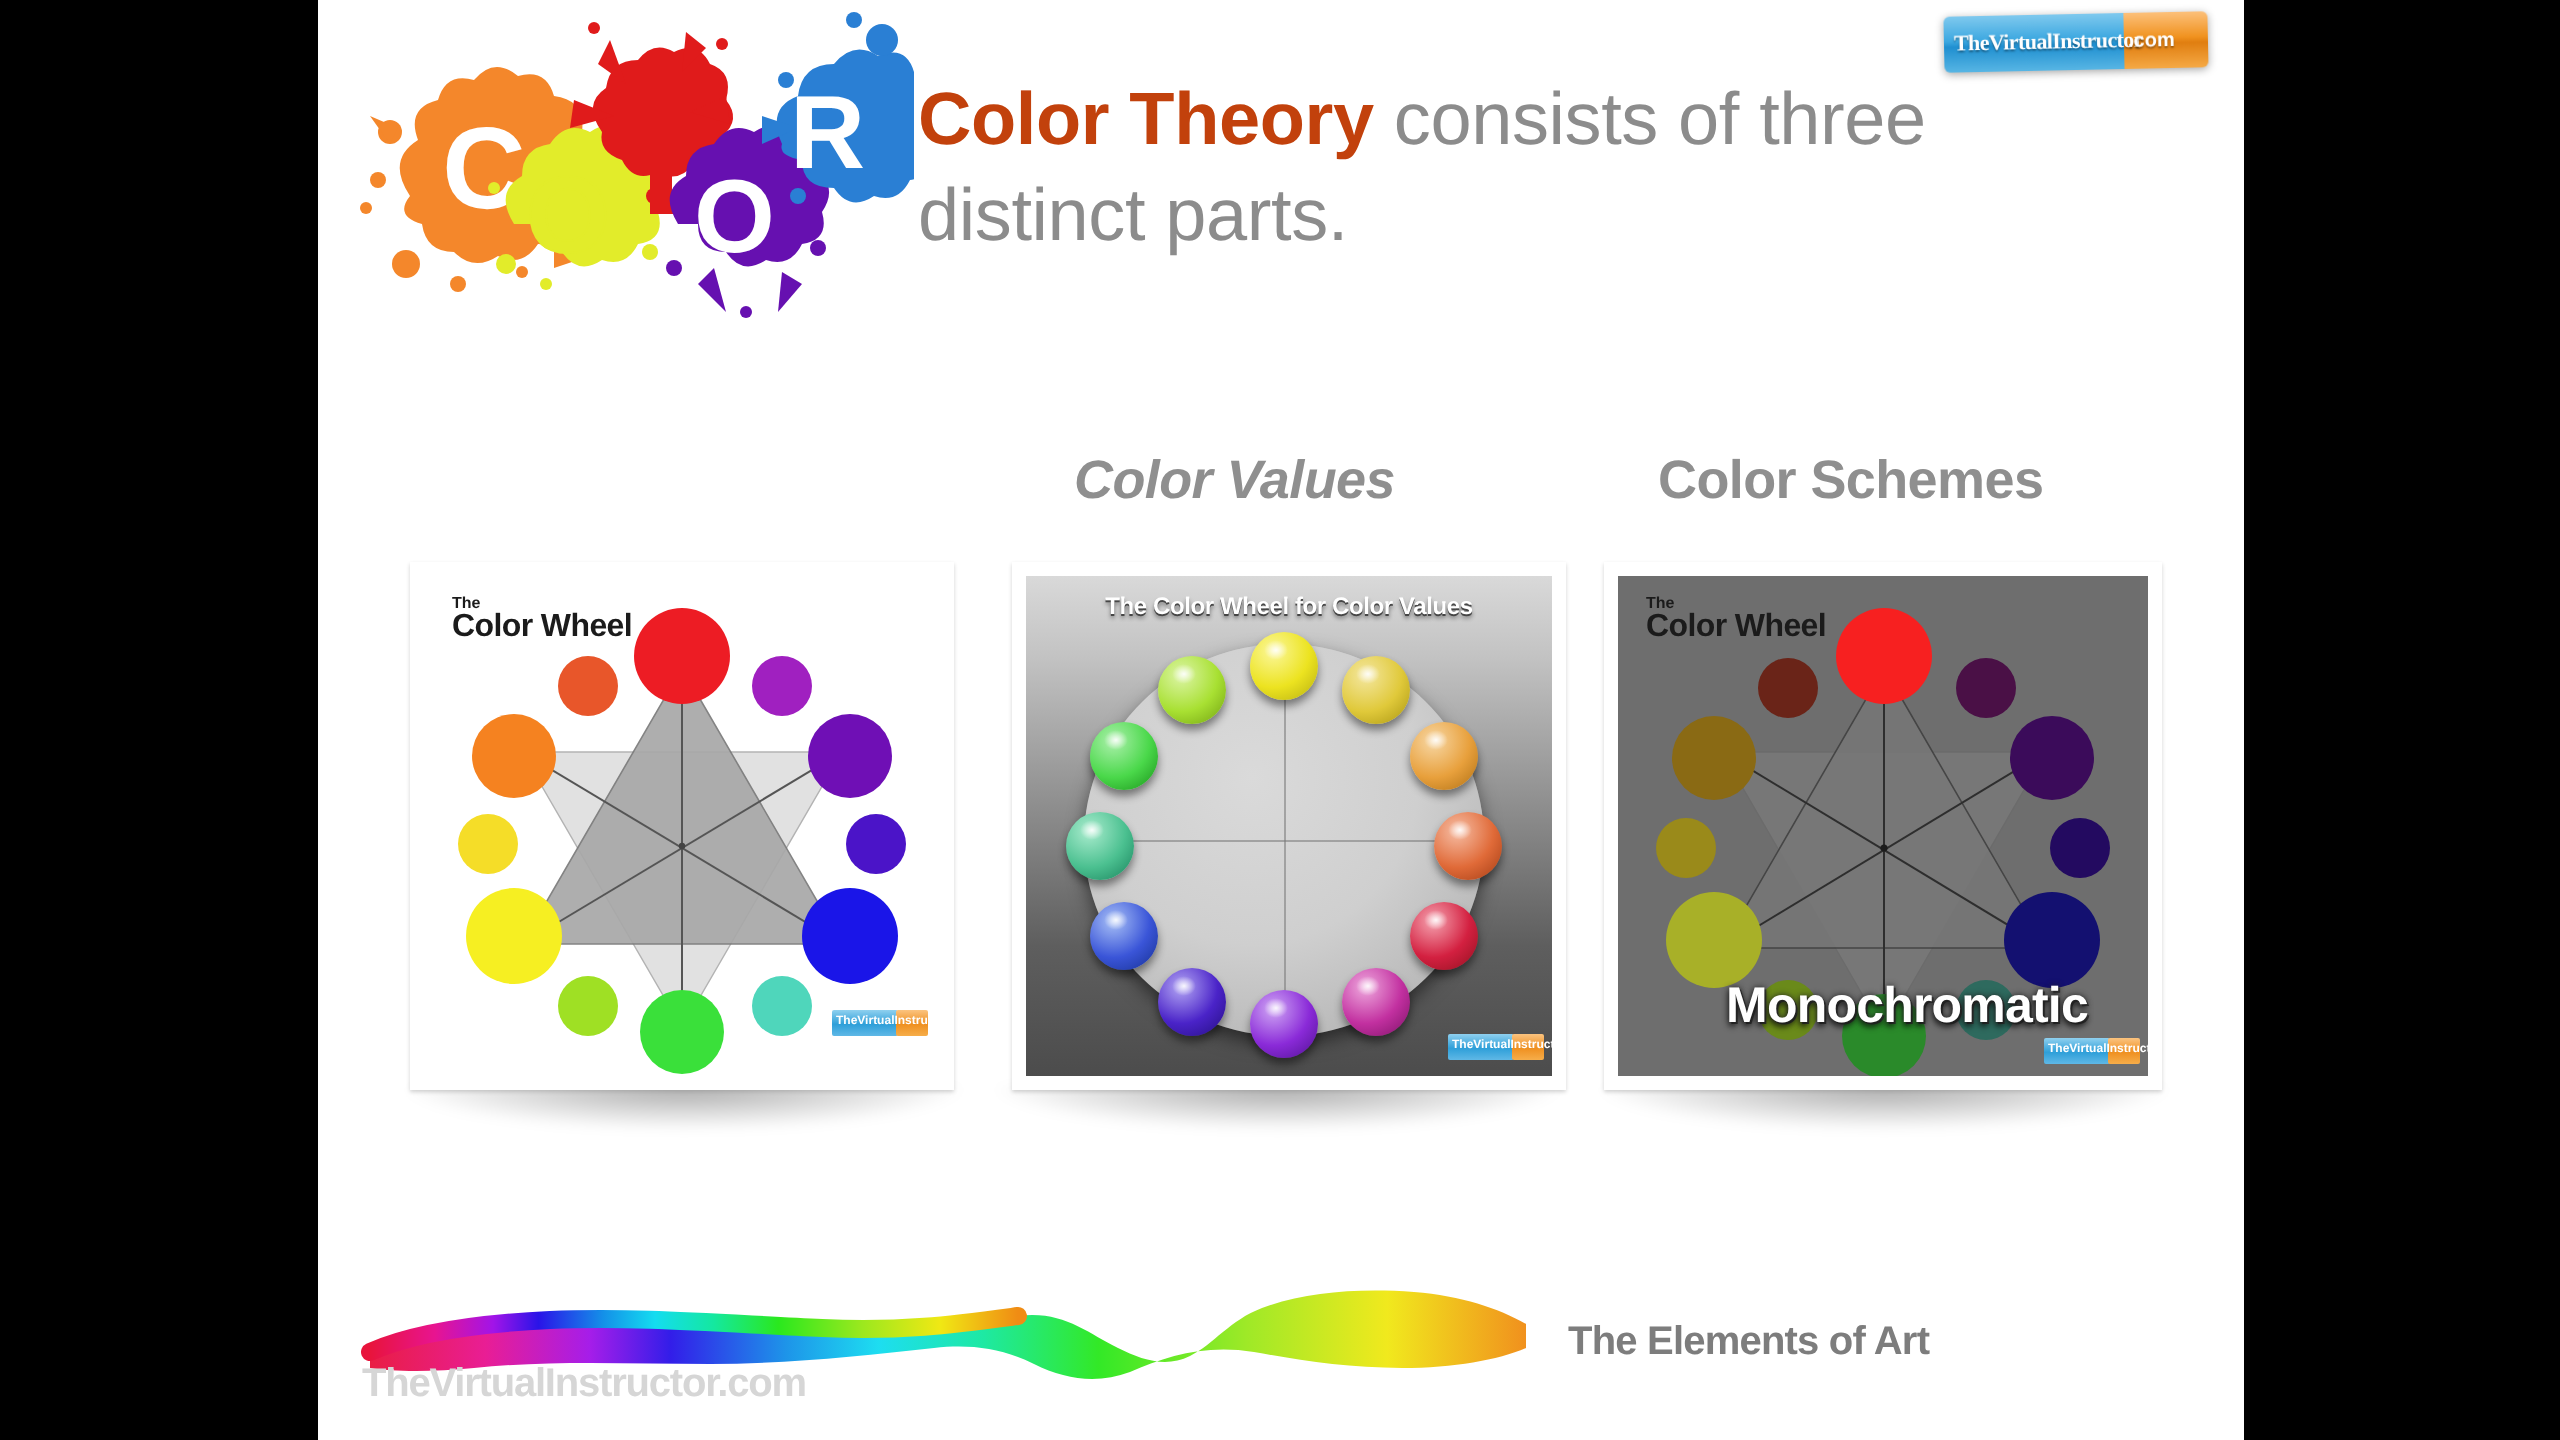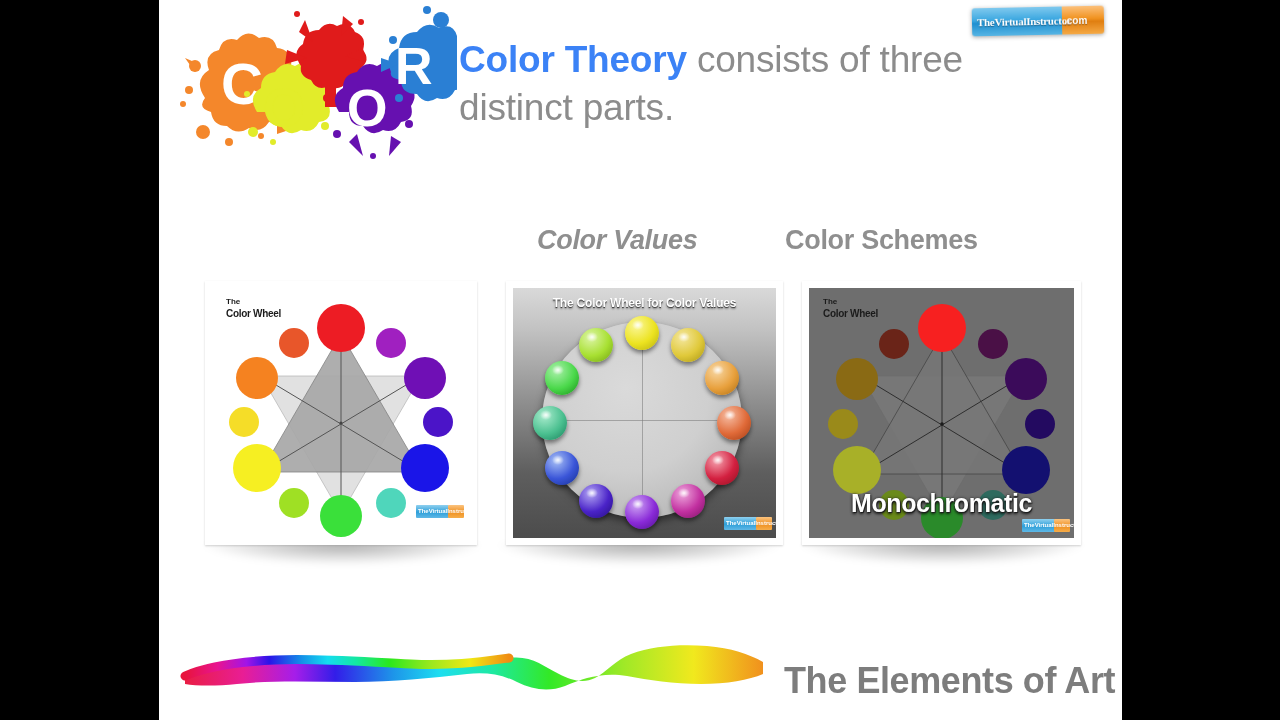--- a/index.html
+++ b/index.html
@@ -48,31 +48,31 @@
 
   
   #splat-logo{ position:absolute; left:18px; top:6px; width:280px; height:160px; }
 
   
   #headline{
     position:absolute; left:300px; top:36px; width:600px;
     font-size:37px; line-height:48px; color:#8c8c8c; font-weight:normal;
     letter-spacing:-.2px;
   }
-  #headline .hl-accent{ color:#3b82f6; font-weight:bold; }
+  #headline .hl-accent{ color:#c2410c; font-weight:bold; }
 
   
   .sec-head{
     position:absolute; top:225px;
     font-size:27px; font-weight:bold; color:#8f8f8f;
     white-space:nowrap; letter-spacing:-.3px;
   }
   #sec-head-0{ left:47px; }
   #sec-head-1{ left:378px;font-style:italic; }
-  #sec-head-2{ left:626px; }
+  #sec-head-2{ left:670px; }
 
   
   .card{
     position:absolute; top:281px; width:272px; height:264px;
     background:#ffffff; padding:7px;
     box-shadow:0 1px 2px rgba(0,0,0,.18);
   }
   #card-0{ left:46px; }
   #card-1{ left:347px; width:277px; }
   #card-2{ left:643px; width:279px; }
@@ -85,21 +85,21 @@
   #card-shadow-1{ left:339px; width:282px; }
   #card-shadow-2{ left:641px; width:284px; }
 
   .card-inner{ position:relative; width:100%; height:100%; overflow:hidden; }
 
   
   .wheel-title{
     position:absolute; left:14px; top:10px; z-index:6;
     font-size:8px; line-height:8px; color:#1b1b1b; font-weight:bold;
   }
-  .wheel-title b{ display:block; font-size:10px; line-height:16px; letter-spacing:-.3px; }
+  .wheel-title b{ display:block; font-size:16px; line-height:16px; letter-spacing:-.3px; }
   .wheel-stage{ position:absolute; left:0; top:0; width:100%; height:100%; }
 
   
   .cv-bg{
     position:absolute; inset:0;
     background:linear-gradient(180deg,#d9d9d9 0%,#c3c3c3 16%,#8e8e8e 46%,#5e5e5e 74%,#4c4c4c 100%);
   }
   .cv-title{
     position:absolute; left:0; top:8px; width:100%; text-align:center; z-index:6;
     font-size:12px; font-weight:bold; color:#ffffff;
@@ -120,21 +120,21 @@
   }
   .ball::after{
     content:""; position:absolute; left:21%; top:13%; width:36%; height:28%;
     border-radius:50%;
     background:radial-gradient(ellipse at 50% 50%, rgba(255,255,255,.92) 0%, rgba(255,255,255,0) 70%);
   }
 
   
   .mono-veil{ position:absolute; inset:0; background:#6e6e6e; }
   .mono-label{
-    position:absolute; left:0; bottom:20px; width:100%; text-align:center; z-index:8;
+    position:absolute; left:12px; bottom:20px; width:100%; text-align:center; z-index:8;
     font-size:25px; font-weight:bold; color:#ffffff; letter-spacing:-.4px;
     text-shadow:0 0 3px rgba(40,40,40,.95), 0 2px 3px rgba(0,0,0,.8), 1px 1px 0 rgba(50,50,50,.9);
   }
 
   
   .mini-badge{ position:absolute; width:48px; height:13px; z-index:9; }
   .mini-badge .mb{ position:absolute; top:0; height:13px; border-radius:1px; }
   .mini-badge .mb-b{ left:0; width:33px; background:linear-gradient(180deg,#8fd0ef,#2e9fd9 55%,#5fb8e6); }
   .mini-badge .mb-o{ left:32px; width:16px; background:linear-gradient(180deg,#fbc37f,#ef9020 55%,#f6ad4a); }
   .mini-badge .mb-txt{
@@ -145,21 +145,21 @@
   
   #footer-brush{ position:absolute; left:20px; top:640px; width:590px; height:62px; }
   #footer-url{
     position:absolute; left:22px; top:681px;
     font-size:20px; font-weight:bold; color:#d6d6d6;
     letter-spacing:-.6px;
     text-shadow:0 1px 0 rgba(255,255,255,.8);
   }
   #footer-title{
     position:absolute; left:625px; top:660px;
-    font-size:36px; font-weight:bold; color:#7d7d7d; letter-spacing:-.4px;
+    font-size:20px; font-weight:bold; color:#7d7d7d; letter-spacing:-.4px;
     white-space:nowrap;
   }
 </style>
 </head>
 <body>
 
 <div id="stage">
 
   <div id="slide">
 
@@ -376,16 +376,17 @@
         <path d="M6,36 C24,28 54,22 96,20 C140,18 186,22 232,24 C272,26 300,22 330,18
                  C352,15 364,26 380,34 C392,40 404,44 416,38 C428,32 436,20 452,14
                  C474,6 500,4 528,6 C552,8 570,14 584,22
                  L584,34 C570,40 548,44 522,44 C494,44 470,40 448,36
                  C424,32 404,38 386,46 C370,52 354,50 338,42
                  C322,34 306,32 288,34 C252,38 214,42 176,42
                  C136,42 96,40 58,44 C38,46 18,46 6,44 Z" fill="url(#rainbowGrad)" opacity="0.96"></path>
         <path d="M6,36 C24,28 54,22 96,20 C140,18 186,22 232,24 C272,26 300,22 330,18" stroke="url(#rainbowGrad)" stroke-width="9" fill="none" stroke-linecap="round"></path>
       </svg>
     </div>
+    <div id="footer-url">TheVirtualInstructor.com</div>
     <div id="footer-title">The Elements of Art</div>
 
   </div>
 </div>
 
 </body></html>

